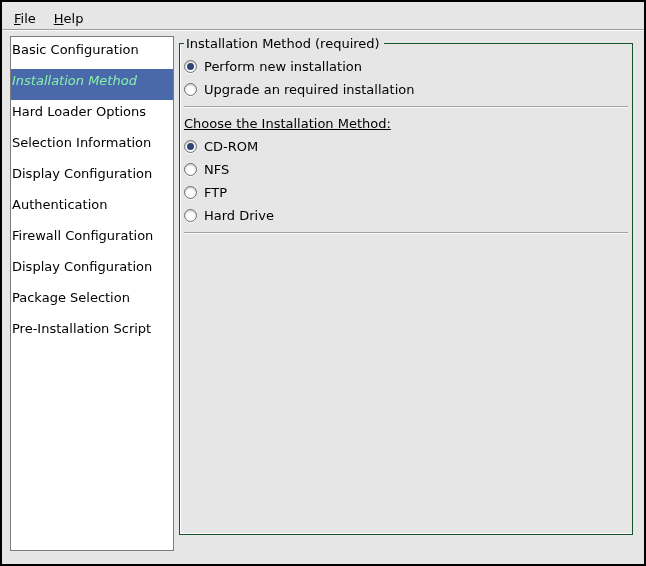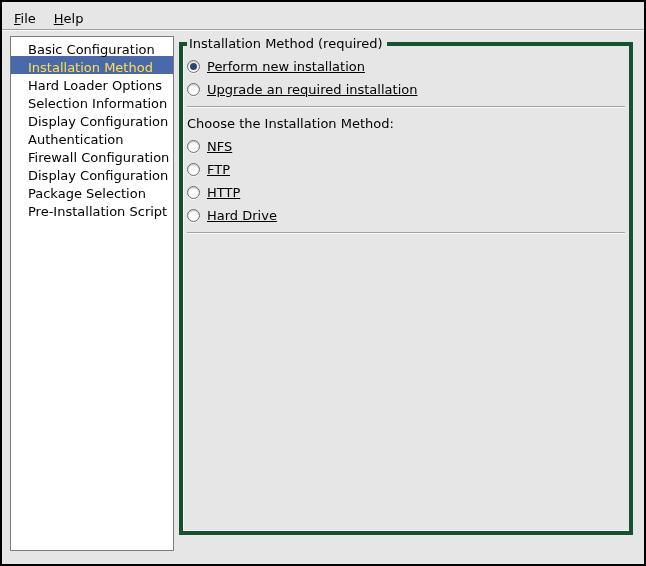--- a/index.html
+++ b/index.html
@@ -23,53 +23,54 @@
     flex: 1; display: flex; align-items: stretch;
     padding: 6px 11px 13px 8px; min-height: 0;
   }
   .sidebar {
     flex: 0 0 164px; width: 164px; box-sizing: border-box;
     background: var(--sidebar-bg, #ffffff);
     border: 1px solid #7c7c7c;
     padding-top: 1px; overflow: hidden;
   }
   .nav-item {
-    height: 18px; line-height: 23px; padding-left: 17px;
+    height: 31px; line-height: 23px; padding-left: 1px;
     white-space: nowrap; cursor: default;
   }
   .nav-item[data-selected="true"] {
     background: var(--selection-bg, #4a69aa);
-    color: #fde047;
+    color: #86efac;
+    font-style: italic;
   }
   fieldset.frame {
     flex: 1; margin: 0 0 16px 5px; min-width: 0;
-    border: 4px solid #14532d; border-radius: 0;
+    border: 1px solid #14532d; border-radius: 0;
     box-shadow: inset 1px -1px 0 rgba(255,255,255,.85);
     padding: 4px 4px 0 4px;
   }
   legend.frame-title { padding: 0 4px 0 2px; margin-left: 0; }
   .radio-row { height: 23px; display: flex; align-items: center; cursor: default; }
   .radio {
     flex: 0 0 13px; width: 13px; height: 13px; box-sizing: border-box;
     border-radius: 50%; background: #fff;
     border: 1px solid #69696d;
     box-shadow: inset 0 1px 2px rgba(0,0,0,.25), 0 1px 0 rgba(255,255,255,.8);
     margin-right: 7px; position: relative;
   }
   .radio[data-checked="true"]::after {
     content: ""; position: absolute; left: 2px; top: 2px;
     width: 7px; height: 7px; border-radius: 50%;
     background: var(--radio-dot, #2e4574);
   }
-  .radio-label { white-space: nowrap; text-decoration: underline; }
+  .radio-label { white-space: nowrap; }
   hr.sep {
     border: none; height: 0; margin: 5px 0;
     border-top: 1px solid #a2a2a6; border-bottom: 1px solid #fafafa;
   }
-  .section-label { height: 22px; line-height: 22px; white-space: nowrap; }
+  .section-label { height: 22px; line-height: 22px; white-space: nowrap; text-decoration: underline; }
 </style>
 </head>
 <body>
 
 <div class="window">
 
   <div class="menubar">
     <div class="menu-item"><span class="accel">F</span><span>ile</span></div>
     <div class="menu-item"><span class="accel">H</span><span>elp</span></div>
   </div>
@@ -99,30 +100,30 @@
       <div class="radio-row">
         <span class="radio" data-checked="false"></span>
         <span class="radio-label">Upgrade an required installation</span>
       </div>
 
       <hr class="sep">
 
       <div class="section-label">Choose the Installation Method:</div>
 
       <div class="radio-row">
+        <span class="radio" data-checked="true"></span>
+        <span class="radio-label">CD-ROM</span>
+      </div>
+      <div class="radio-row">
         <span class="radio" data-checked="false"></span>
         <span class="radio-label">NFS</span>
       </div>
       <div class="radio-row">
         <span class="radio" data-checked="false"></span>
         <span class="radio-label">FTP</span>
-      </div>
-      <div class="radio-row">
-        <span class="radio" data-checked="false"></span>
-        <span class="radio-label">HTTP</span>
       </div>
       <div class="radio-row">
         <span class="radio" data-checked="false"></span>
         <span class="radio-label">Hard Drive</span>
       </div>
 
       <hr class="sep">
     </fieldset>
 
   </div>

